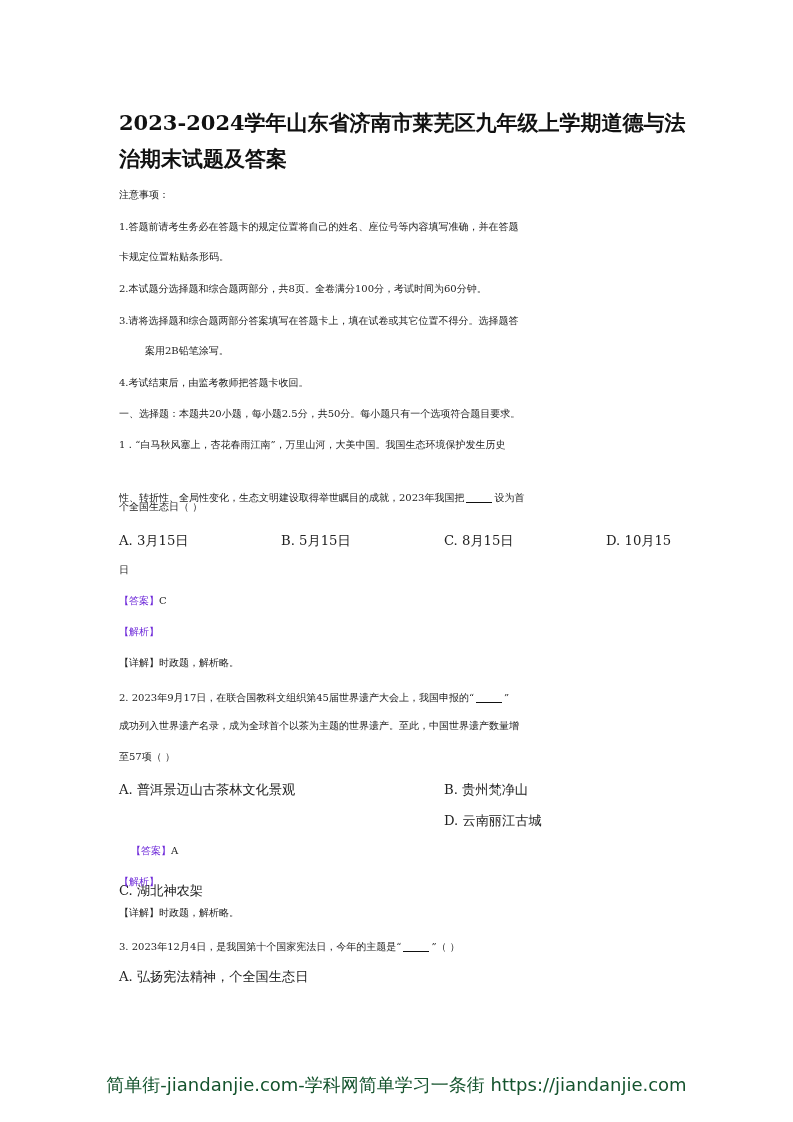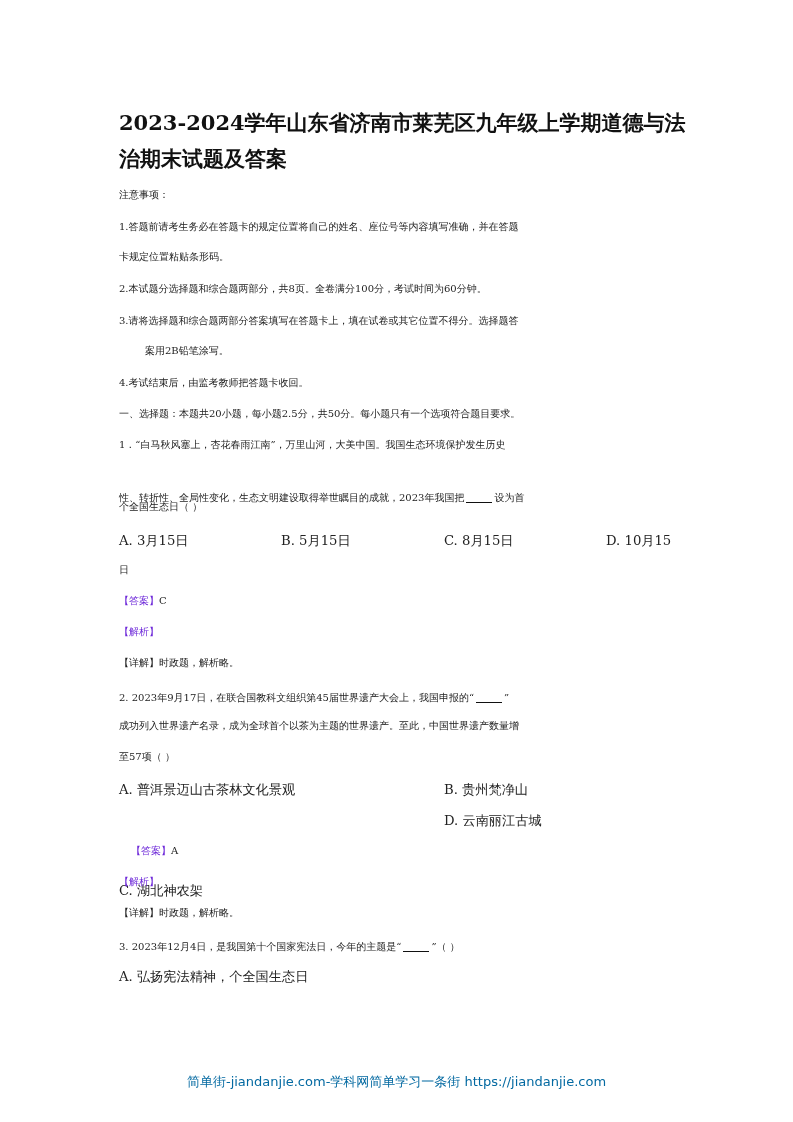--- a/index.html
+++ b/index.html
@@ -5,21 +5,21 @@
   html, body { margin: 0; padding: 0; background: #ffffff; }
   body { width: 793px; height: 1122px; position: relative; overflow: hidden;
          font-family: "DejaVu Serif", "Liberation Serif", serif; color: #1a1a1a; }
   .page { position: absolute; left: 0; top: 0; width: 793px; height: 1122px; }
   .title { position: absolute; left: 119px; width: 560px; font-weight: bold; font-size: 21px; line-height: 1; color: #111; white-space: nowrap; }
   .line { position: absolute; left: 119px; font-size: 10px; line-height: 1; white-space: nowrap; color: #222; }
   .blue { color: #6d28d9; }
   .blank { display: inline-block; width: 26px; border-bottom: 1px solid #111; height: 12px; vertical-align: -2px; margin: 0 2px; }
   .opt { position: absolute; font-size: 13.2px; line-height: 1; white-space: nowrap; color: #222; }
   .footer { position: absolute; left: 0; width: 793px; top: 1073px; text-align: center;
-            font-family: "DejaVu Sans", "Liberation Sans", sans-serif; font-size: 13px; color: #0369a1; }
+            font-family: "DejaVu Sans", "Liberation Sans", sans-serif; font-size: 18px; color: #14532d; }
 </style>
 </head>
 <body>
 
 <div class="page">
 
   <div class="title" style="top:112px;text-align:center;">2023-2024学年山东省济南市莱芜区九年级上学期道德与法</div>
   <div class="title" style="top:148px;">治期末试题及答案</div>
 
   <div class="line" style="top:190px;">注意事项：</div>

